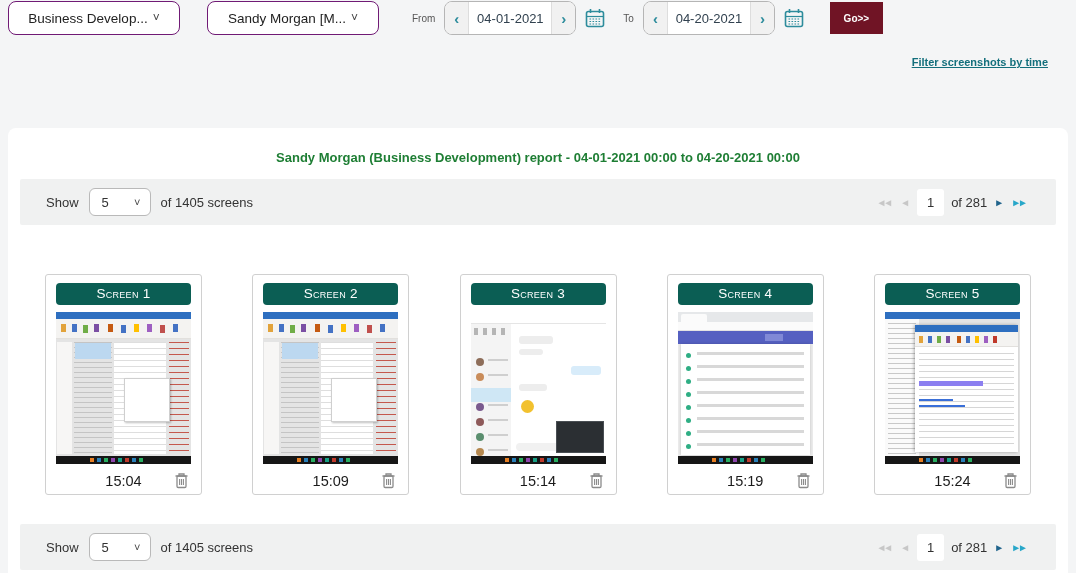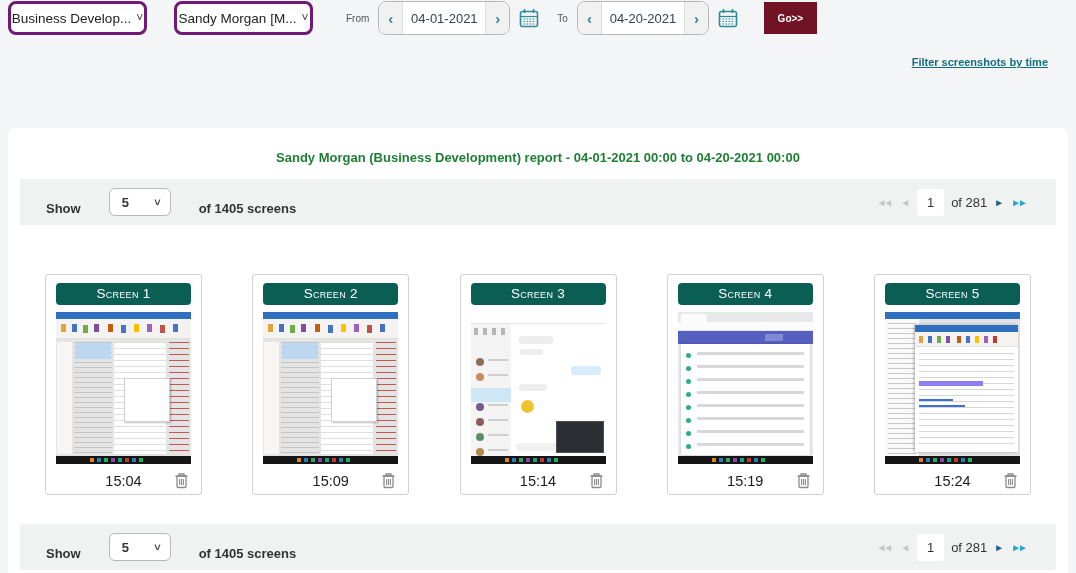--- a/index.html
+++ b/index.html
@@ -14,22 +14,22 @@
 
   
   .instruction {
     padding: 13px 10px 10px 8px;
     color: var(--alert-red, #d2293a);
     font-weight: bold;
     font-size: 13.5px;
   }
   .filter-row { display: flex; align-items: center; padding-left: 8px; height: 36px; }
   .select {
-    width: 139px; height: 34px;
-    border: 3px solid #701a75; border-radius: 8px;
+    width: 172px; height: 34px;
+    border: 1px solid #701a75; border-radius: 8px;
     background: #fff;
     display: flex; align-items: center; justify-content: center; gap: 5px;
     font-size: 13.5px; color: #222; cursor: pointer;
   }
   .select .chev { font-size: 12px; color: #444; line-height: 10px; }
   .sel-team { margin-right: 27px; }
   .sel-emp  { margin-right: 24px; }
   .lbl { color: #555; font-size: 10px; margin: 0 9px; }
   .stepper {
     display: flex; align-items: stretch; height: 34px;
@@ -68,21 +68,21 @@
   .report-title {
     text-align: center; color: var(--title-green, #1e7e34);
     font-weight: bold; font-size: 13px;
     padding: 22px 0 14px;
   }
   .toolbar {
     margin: 0 12px; height: 46px; background: #f0f1f1; border-radius: 2px;
     display: flex; align-items: center; justify-content: space-between;
     padding: 0 28px 0 26px; font-size: 13px;
   }
-  .tb-left { display: flex; align-items: flex-end; gap: 28px; font-weight: bold; }
+  .tb-left { display: flex; align-items: center; gap: 10px; }
   .pagesize {
     width: 62px; height: 28px; background: #fff;
     border: 1px solid #b9b9b9; border-radius: 6px;
     display: flex; align-items: center; justify-content: space-between;
     padding: 0 9px 0 12px; cursor: pointer; font-size: 13px;
   }
   .pagesize .chev { font-size: 11px; color: #444; line-height: 8px; }
   .tb-right { display: flex; align-items: center; gap: 7px; }
   .pg-arrow { font-size: 10px; cursor: pointer; user-select: none; }
   .pg-dbl { letter-spacing: -3px; padding-right: 3px; }

